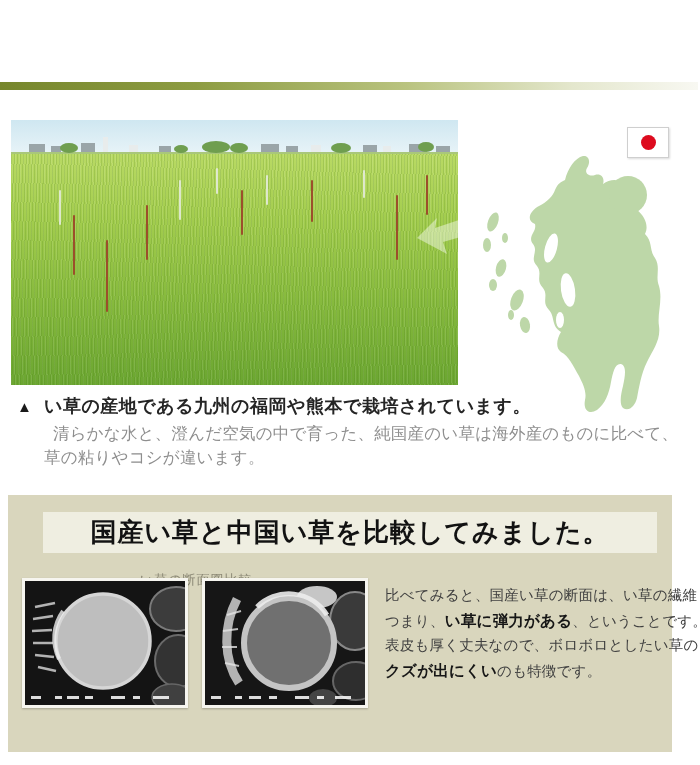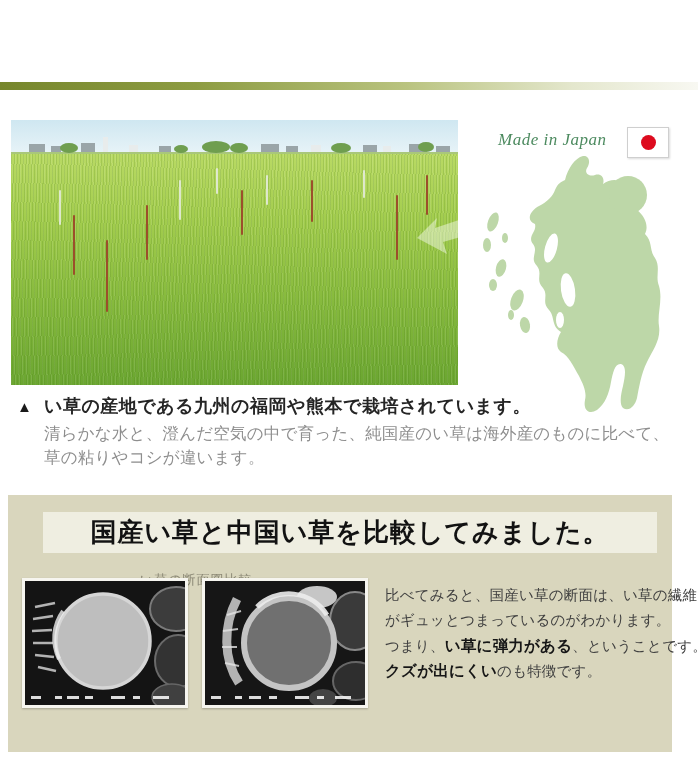--- a/index.html
+++ b/index.html
@@ -31,21 +31,21 @@
   .made-in{position:absolute;left:498px;top:130px;width:135px;font-family:"Liberation Serif","DejaVu Serif",serif;
     font-style:italic;font-size:17px;letter-spacing:.5px;color:#4c8a5f;}
   .flag{position:absolute;left:627px;top:127px;width:40px;height:29px;background:#fff;border:1px solid #cfcfcf;
     box-shadow:1px 1px 2px rgba(0,0,0,.15);display:flex;align-items:center;justify-content:center;}
   .flag-dot{width:15px;height:15px;border-radius:50%;background:#dd0b1e;}
   .kyushu{position:absolute;left:465px;top:150px;width:230px;height:265px;}
 
   
   .intro-bullet{position:absolute;left:17px;top:398px;font-size:15px;color:#1a1a1a;}
   .intro-heading{position:absolute;left:44px;top:394px;font-size:18px;font-weight:bold;color:#252525;letter-spacing:.5px;}
-  .intro-line1{position:absolute;left:44px;top:423px;font-size:16.5px;color:#8e8e8e;letter-spacing:.2px;font-family:Liberation Mono, monospace;}
+  .intro-line1{position:absolute;left:53px;top:423px;font-size:16.5px;color:#8e8e8e;letter-spacing:.2px;font-family:Liberation Mono, monospace;}
   .intro-line2{position:absolute;left:44px;top:447px;font-size:16.5px;color:#8e8e8e;letter-spacing:.2px;}
 
   
   .panel{position:absolute;left:8px;top:495px;width:664px;height:257px;background:#d9d6bd;}
   .panel-strip{position:absolute;left:35px;top:17px;width:614px;height:41px;background:#efeee1;
     display:flex;align-items:center;justify-content:center;}
   .panel-heading{font-family:"Liberation Serif","DejaVu Serif",serif;font-weight:700;font-size:26px;color:#121212;letter-spacing:1px;}
   .panel-sub{position:absolute;left:132px;top:76px;font-size:13px;color:#8b8875;letter-spacing:1px;}
   .sem-fig{position:absolute;width:160px;height:124px;border:3px solid #f6f5ef;box-shadow:0 1px 2px rgba(0,0,0,.25);background:#141414;}
   .sem-fig svg{display:block;}
@@ -136,21 +136,20 @@
       <ellipse cx="60" cy="175" rx="5" ry="8" transform="rotate(-10 60 175)"></ellipse>
       <ellipse cx="46" cy="165" rx="3" ry="5"></ellipse>
     </g>
     <g fill="#ffffff">
       <ellipse cx="86" cy="98" rx="6" ry="15" transform="rotate(15 86 98)"></ellipse>
       <ellipse cx="103" cy="140" rx="7" ry="17" transform="rotate(-8 103 140)"></ellipse>
       <ellipse cx="95" cy="170" rx="4" ry="8"></ellipse>
     </g>
   </svg>
 
-  <div class="made-in">Made in Japan</div>
   <div class="flag">
       <div class="flag-dot"></div>
     </div>
 
   <div class="intro-bullet">▲</div>
   <div class="intro-heading">い草の産地である九州の福岡や熊本で栽培されています。</div>
   <div class="intro-line1">清らかな水と、澄んだ空気の中で育った、純国産のい草は海外産のものに比べて、</div>
   <div class="intro-line2">草の粘りやコシが違います。</div>
 
   <div class="panel">
@@ -251,19 +250,19 @@
           <rect x="90" y="115" width="14" height="3"></rect>
             <rect x="112" y="115" width="7" height="3"></rect>
           <rect x="130" y="115" width="16" height="3"></rect>
         </g>
       </svg>
     </div>
 
 
     <div class="desc">
       <div class="dline">比べてみると、国産い草の断面は、い草の繊維</div>
-      <div class="dline">がギュッとつまっているのがわかります。</div>
       <div class="dline"><span>つまり、</span><b>い草に弾力がある</b><span>、ということです。</span></div>
+      <div class="dline">表皮も厚く丈夫なので、ボロボロとしたい草の</div>
       <div class="dline"><b>クズが出にくい</b><span>のも特徴です。</span></div>
     </div>
   </div>
 
 </div>
 
 </body></html>

